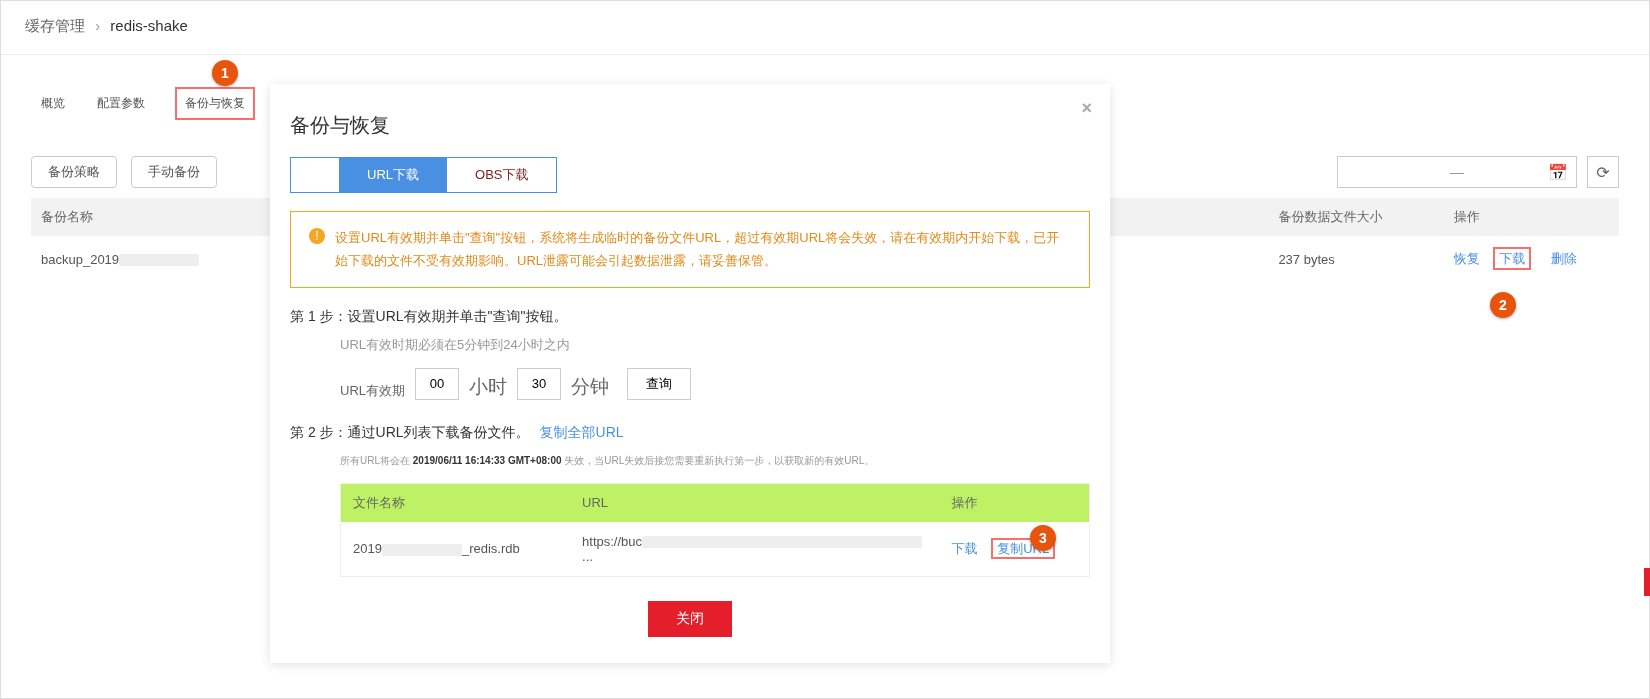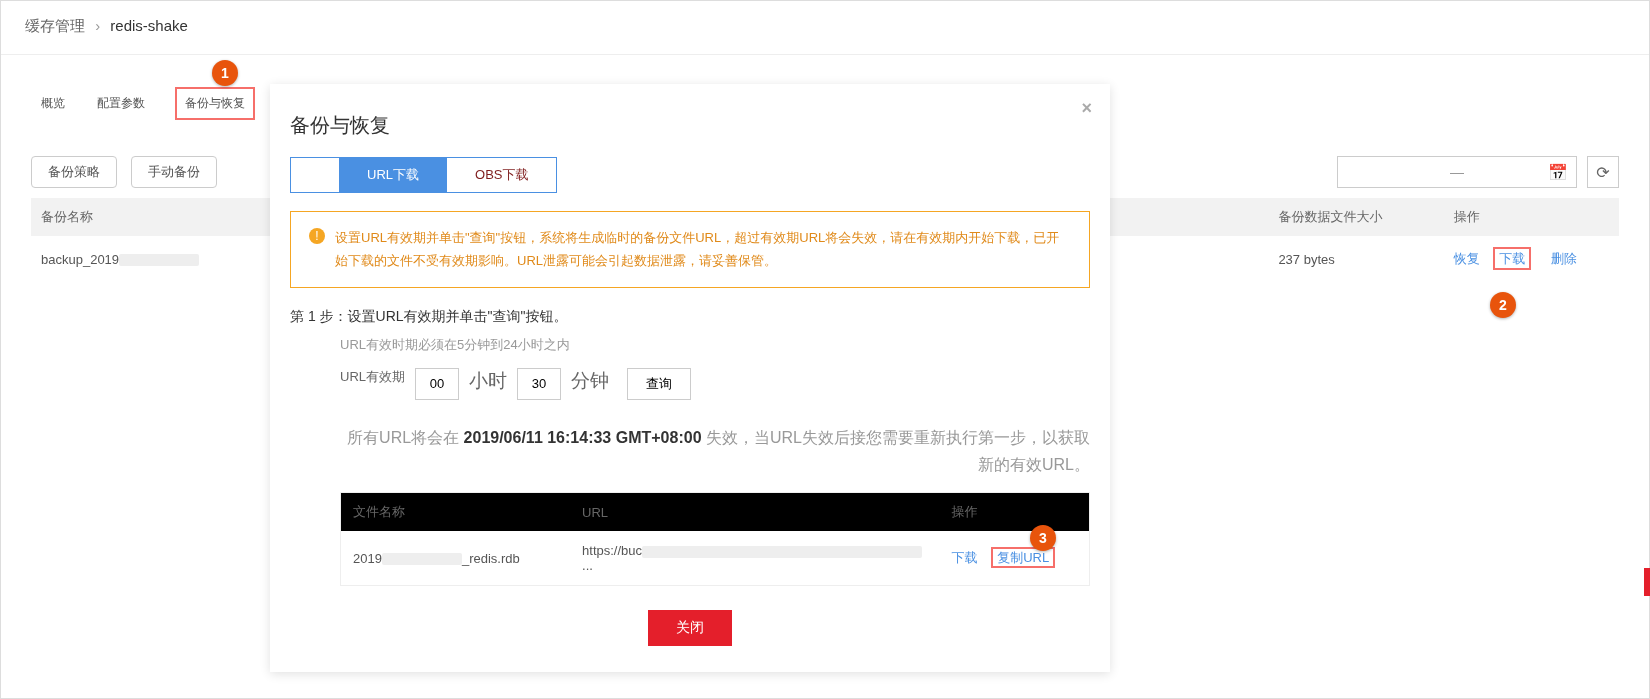--- a/index.html
+++ b/index.html
@@ -141,31 +141,31 @@
   }
   .alert .a-icon {
     width: 16px; height: 16px; border-radius: 50%;
     background: #f5a623; color: #fff; font-size: 12px;
     display:flex; align-items:center; justify-content:center;
     flex-shrink:0; margin-top:2px;
   }
   .alert .a-text { color: #e08a1a; line-height: 1.8; font-size:13px; }
   .step { margin-bottom: 10px; color:#333; font-size:14px; }
   .hint { color:#999; font-size:13px; margin: 10px 0 14px 50px; }
-  .inline-form { display:flex; align-items:flex-start; gap:10px; margin-left:50px; margin-bottom:24px; }
+  .inline-form { display:flex; align-items:flex-end; gap:10px; margin-left:50px; margin-bottom:24px; }
   .inline-form .lbl { color:#666; font-size:13px; }
   .num-input { width:44px; height:32px; border:1px solid #ccc; text-align:center; font-size:13px; }
   .unit { color:#666; font-size:19px; }
   .query-btn { border:1px solid #ccc; padding:6px 18px; background:#fff; cursor:pointer; font-size:13px; margin-left:8px; }
   .step2-row { display:flex; align-items:center; gap:10px; margin-bottom:10px; }
-  .expire-row { color:#999; font-size:16px; margin:4px 0 14px 50px; line-height:1.7;text-align:right; }
+  .expire-row { color:#999; font-size:10px; margin:4px 0 14px 50px; line-height:1.7; }
   .expire-row b { color:#333; font-weight:bold; }
   .file-tbl-wrap { margin-left:50px; margin-right:0; border:1px solid #eee; }
   .file-tbl { width:100%; border-collapse:collapse; }
-  .file-tbl th { background:#000000; text-align:left; padding:10px 12px; font-weight:normal; color:#666; font-size:13px; }
+  .file-tbl th { background:#bef264; text-align:left; padding:10px 12px; font-weight:normal; color:#666; font-size:13px; }
   .file-tbl td { padding:12px 12px; font-size:13px; color:#555; }
   .file-tbl .link { color:#4a90e2; }
   .file-tbl .link.box2 { border:2px solid #f66f6a; padding:1px 4px; }
   .modal-footer { text-align:center; margin-top:24px; }
   .close-btn { background:#e41f2b; color:#ffffff; border:none; padding:9px 28px; font-size:14px; cursor:pointer; }
 
   
   .badge {
     position:absolute;
     width:26px; height:26px; border-radius:50%;
@@ -258,20 +258,24 @@
     <div class="hint">URL有效时期必须在5分钟到24小时之内</div>
     <div class="inline-form">
       <span class="lbl">URL有效期</span>
       <input class="num-input" value="00" style="">
       <span class="unit">小时</span>
       <input class="num-input" value="30" style="">
       <span class="unit">分钟</span>
       <button class="query-btn">查询</button>
     </div>
 
+    <div class="step2-row">
+      <span class="step" style="margin-bottom:0">第 2 步：通过URL列表下载备份文件。</span>
+      <span class="link">复制全部URL</span>
+    </div>
     <div class="expire-row">
       <span>所有URL将会在</span>
       <b>2019/06/11 16:14:33 GMT+08:00</b>
       <span>失效，当URL失效后接您需要重新执行第一步，以获取新的有效URL。</span>
     </div>
 
     <div class="file-tbl-wrap">
       <table class="file-tbl">
         <thead>
           <tr>

